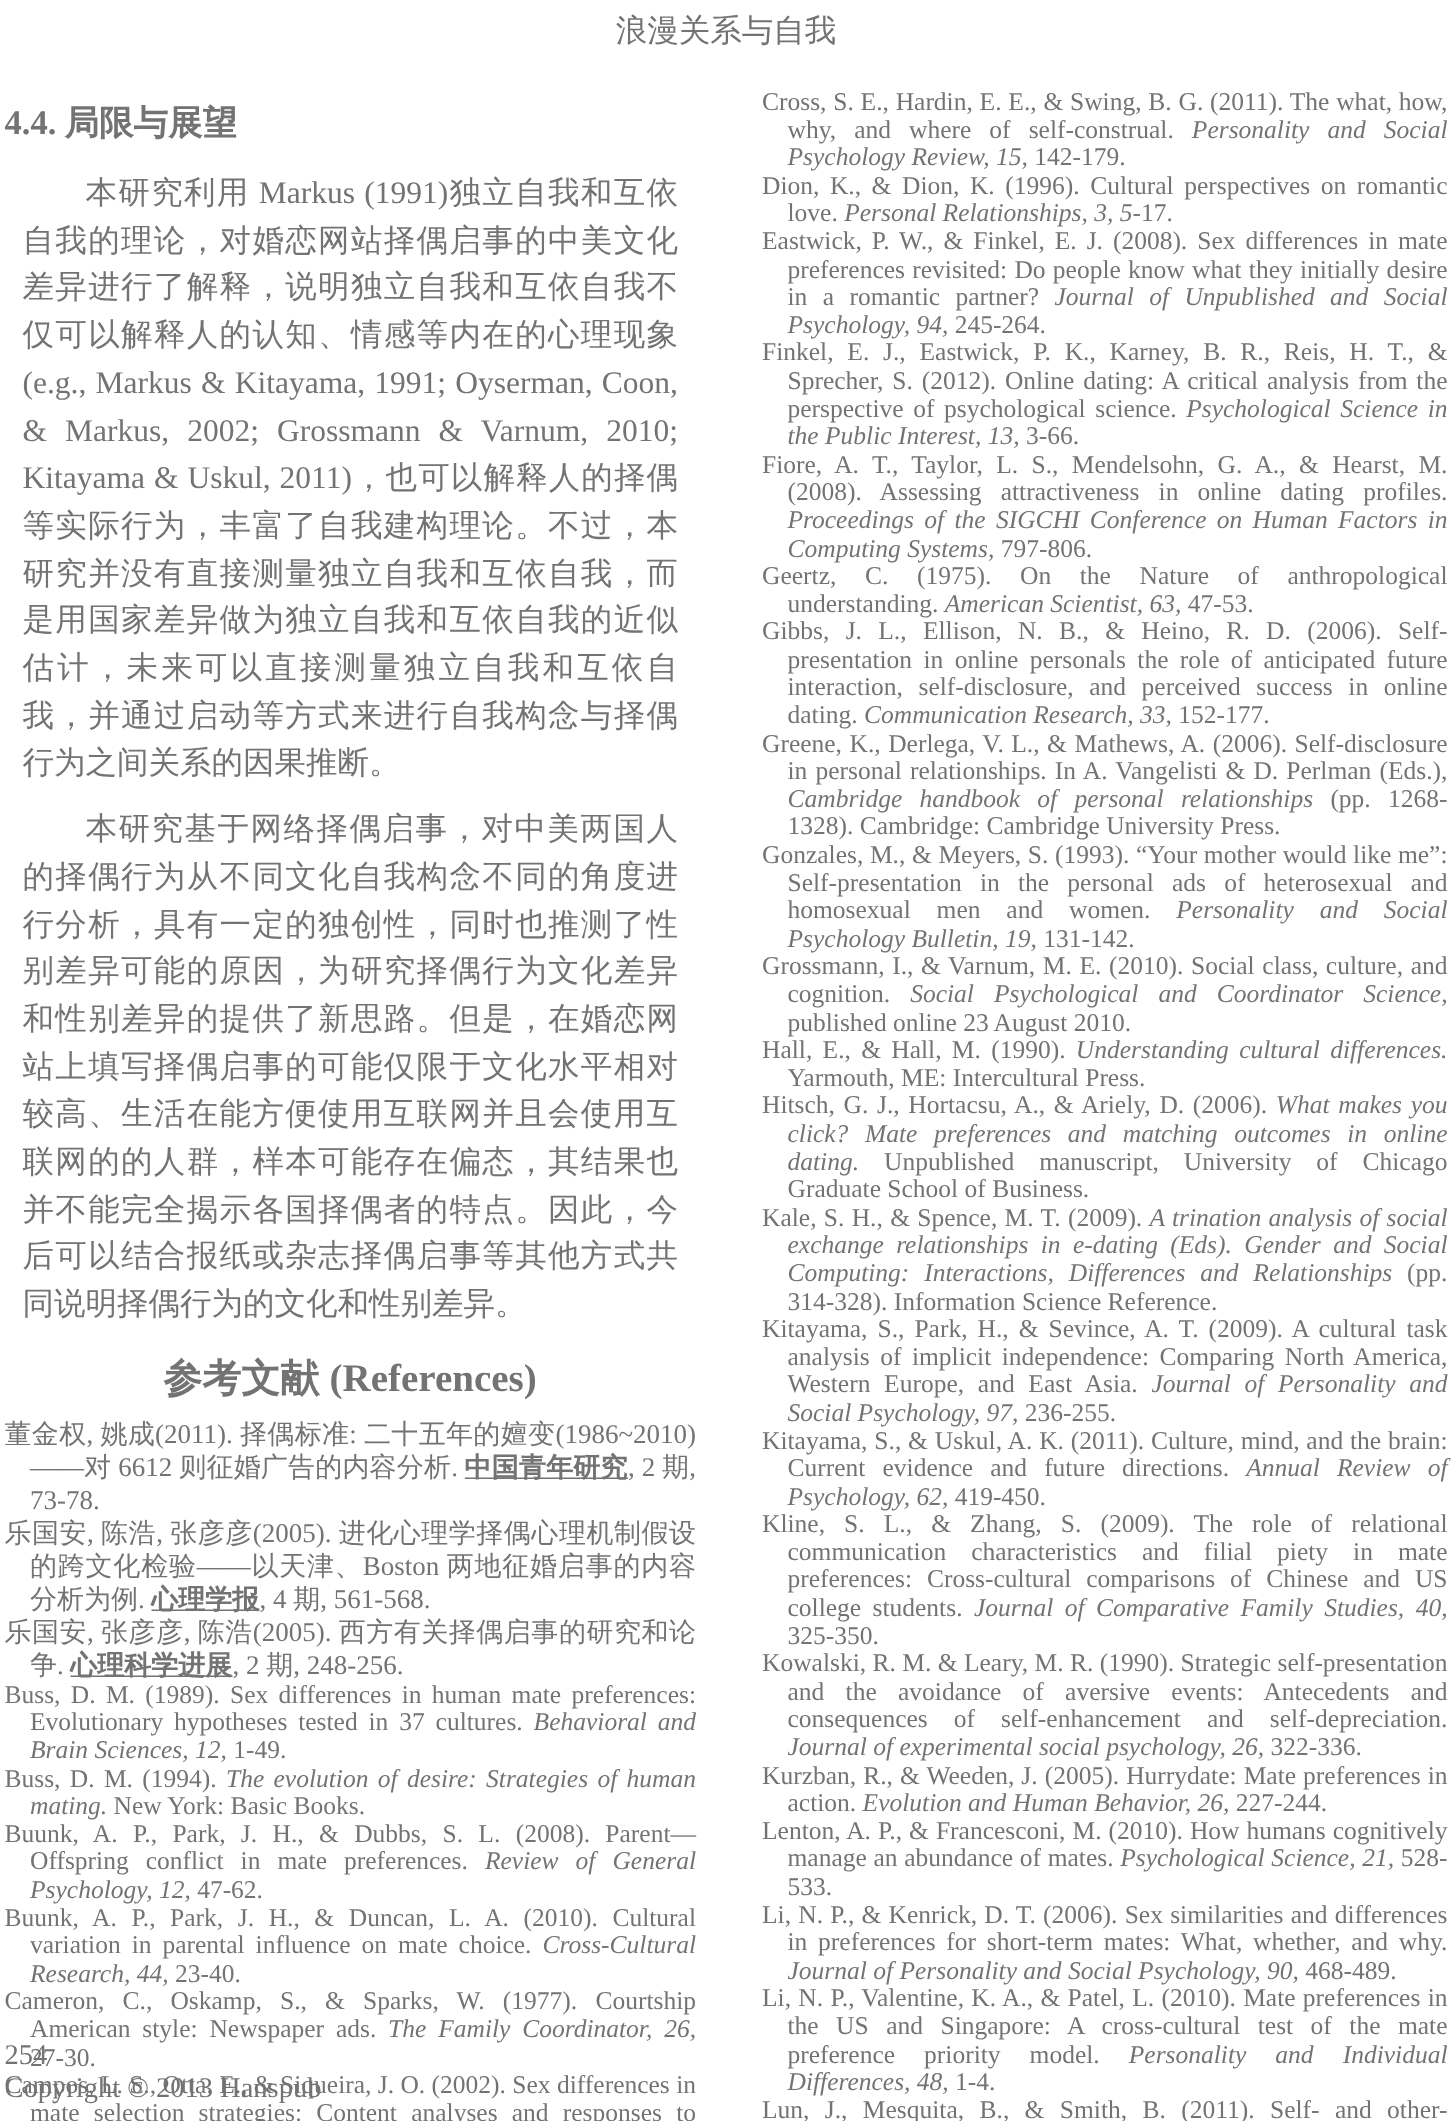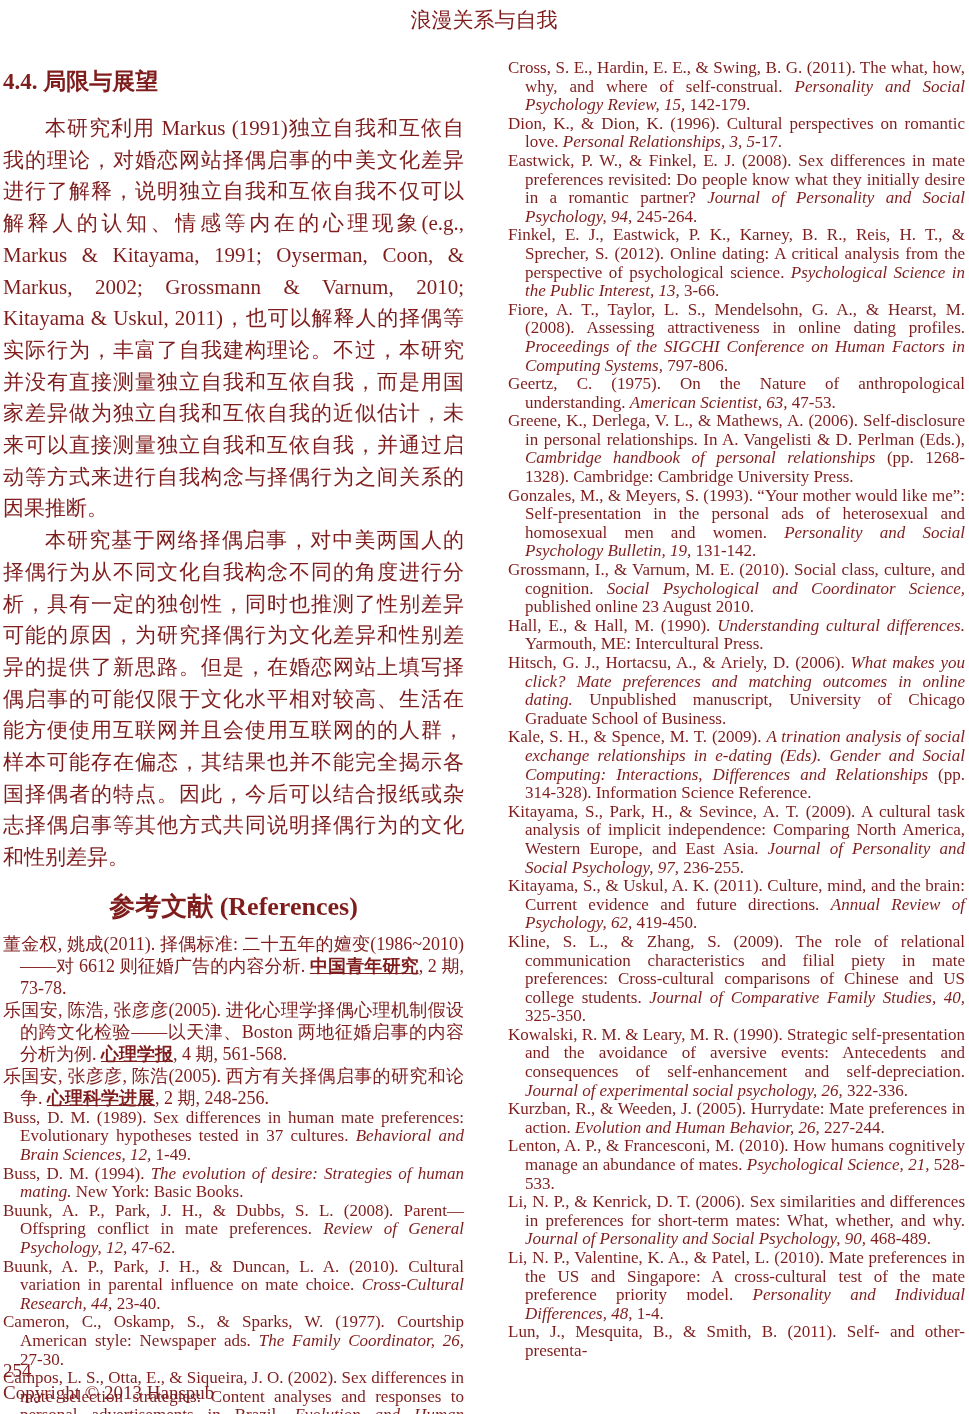--- a/index.html
+++ b/index.html
@@ -2,21 +2,21 @@
 <html><head>
 <meta charset="utf-8">
 <style>
   html,body{margin:0;padding:0;background:#ffffff;}
   .page{
     position:relative;
     width:969px;height:1414px;
     box-sizing:border-box;
     padding:8px 4px 0 3px;
     background:#ffffff;
-    color:#7f1d1d;
+    color:#737373;
     font-family:"Liberation Serif", serif;
     overflow:hidden;
   }
   .page-header{
     text-align:center;
     font-size:21px;
     line-height:25px;
   }
   .columns{
     display:flex;
@@ -29,21 +29,21 @@
     font-weight:bold;
     margin:8px 0 17px 0;
     line-height:28px;
   }
   .zh-hei{font-family:"Liberation Sans", sans-serif;}
   .body-zh{
     font-size:21px;
     line-height:31.7px;
     text-align:justify;
     text-indent:2em;
-    margin:0;
+    margin:12px;
   }
   h2.refs-heading{
     font-size:26px;
     font-weight:bold;
     margin:16px 0 10px 0;
     line-height:32px;
     text-align:center;
   }
   .ref{
     font-size:17px;
@@ -97,24 +97,25 @@
           <p class="ref">Buunk, A. P., Park, J. H., &amp; Duncan, L. A. (2010). Cultural variation in parental influence on mate choice. <span class="it">Cross-Cultural Research, 44,</span> 23-40.</p>
           <p class="ref">Cameron, C., Oskamp, S., &amp; Sparks, W. (1977). Courtship American style: Newspaper ads. <span class="it">The Family Coordinator, 26,</span> 27-30.</p>
           <p class="ref">Campos, L. S., Otta, E., &amp; Siqueira, J. O. (2002). Sex differences in mate selection strategies: Content analyses and responses to personal advertisements in Brazil. <span class="it">Evolution and Human Behavior, 23,</span> 395-406.</p>
         </div>
     </div>
 
     <div class="col-right">
       <div id="refs-right">
           <p class="ref">Cross, S. E., Hardin, E. E., &amp; Swing, B. G. (2011). The what, how, why, and where of self-construal. <span class="it">Personality and Social Psychology Review, 15,</span> 142-179.</p>
           <p class="ref">Dion, K., &amp; Dion, K. (1996). Cultural perspectives on romantic love. <span class="it">Personal Relationships, 3, 5</span>-17.</p>
-          <p class="ref">Eastwick, P. W., &amp; Finkel, E. J. (2008). Sex differences in mate preferences revisited: Do people know what they initially desire in a romantic partner? <span class="it">Journal of Personality and Social Psychology, 94,</span> 245-264.</p>
+          <p class="ref">Eastwick, P. W., &amp; Finkel, E. J. (2008). Sex differences in mate preferences revisited: Do people know what they initially desire in a romantic partner? <span class="it">Journal of Unpublished and Social Psychology, 94,</span> 245-264.</p>
           <p class="ref">Finkel, E. J., Eastwick, P. K., Karney, B. R., Reis, H. T., &amp; Sprecher, S. (2012). Online dating: A critical analysis from the perspective of psychological science. <span class="it">Psychological Science in the Public Interest, 13,</span> 3-66.</p>
           <p class="ref">Fiore, A. T., Taylor, L. S., Mendelsohn, G. A., &amp; Hearst, M. (2008). Assessing attractiveness in online dating profiles. <span class="it">Proceedings of the SIGCHI Conference on Human Factors in Computing Systems,</span> 797-806.</p>
           <p class="ref">Geertz, C. (1975). On the Nature of anthropological understanding. <span class="it">American Scientist, 63,</span> 47-53.</p>
+          <p class="ref">Gibbs, J. L., Ellison, N. B., &amp; Heino, R. D. (2006). Self-presentation in online personals the role of anticipated future interaction, self-disclosure, and perceived success in online dating. <span class="it">Communication Research, 33,</span> 152-177.</p>
           <p class="ref">Greene, K., Derlega, V. L., &amp; Mathews, A. (2006). Self-disclosure in personal relationships. In A. Vangelisti &amp; D. Perlman (Eds.), <span class="it">Cambridge handbook of personal relationships</span> (pp. 1268-1328). Cambridge: Cambridge University Press.</p>
           <p class="ref">Gonzales, M., &amp; Meyers, S. (1993). “Your mother would like me”: Self-presentation in the personal ads of heterosexual and homosexual men and women. <span class="it">Personality and Social Psychology Bulletin, 19,</span> 131-142.</p>
           <p class="ref">Grossmann, I., &amp; Varnum, M. E. (2010). Social class, culture, and cognition. <span class="it">Social Psychological and Coordinator Science,</span> published online 23 August 2010.</p>
           <p class="ref">Hall, E., &amp; Hall, M. (1990). <span class="it">Understanding cultural differences.</span> Yarmouth, ME: Intercultural Press.</p>
           <p class="ref">Hitsch, G. J., Hortacsu, A., &amp; Ariely, D. (2006). <span class="it">What makes you click? Mate preferences and matching outcomes in online dating.</span> Unpublished manuscript, University of Chicago Graduate School of Business.</p>
           <p class="ref">Kale, S. H., &amp; Spence, M. T. (2009). <span class="it">A trination analysis of social exchange relationships in e-dating (Eds). Gender and Social Computing: Interactions, Differences and Relationships</span> (pp. 314-328). Information Science Reference.</p>
           <p class="ref">Kitayama, S., Park, H., &amp; Sevince, A. T. (2009). A cultural task analysis of implicit independence: Comparing North America, Western Europe, and East Asia. <span class="it">Journal of Personality and Social Psychology, 97,</span> 236-255.</p>
           <p class="ref">Kitayama, S., &amp; Uskul, A. K. (2011). Culture, mind, and the brain: Current evidence and future directions. <span class="it">Annual Review of Psychology, 62,</span> 419-450.</p>
           <p class="ref">Kline, S. L., &amp; Zhang, S. (2009). The role of relational communication characteristics and filial piety in mate preferences: Cross-cultural comparisons of Chinese and US college students. <span class="it">Journal of Comparative Family Studies, 40,</span> 325-350.</p>
           <p class="ref">Kowalski, R. M. &amp; Leary, M. R. (1990). Strategic self-presentation and the avoidance of aversive events: Antecedents and consequences of self-enhancement and self-depreciation. <span class="it">Journal of experimental social psychology, 26,</span> 322-336.</p>

